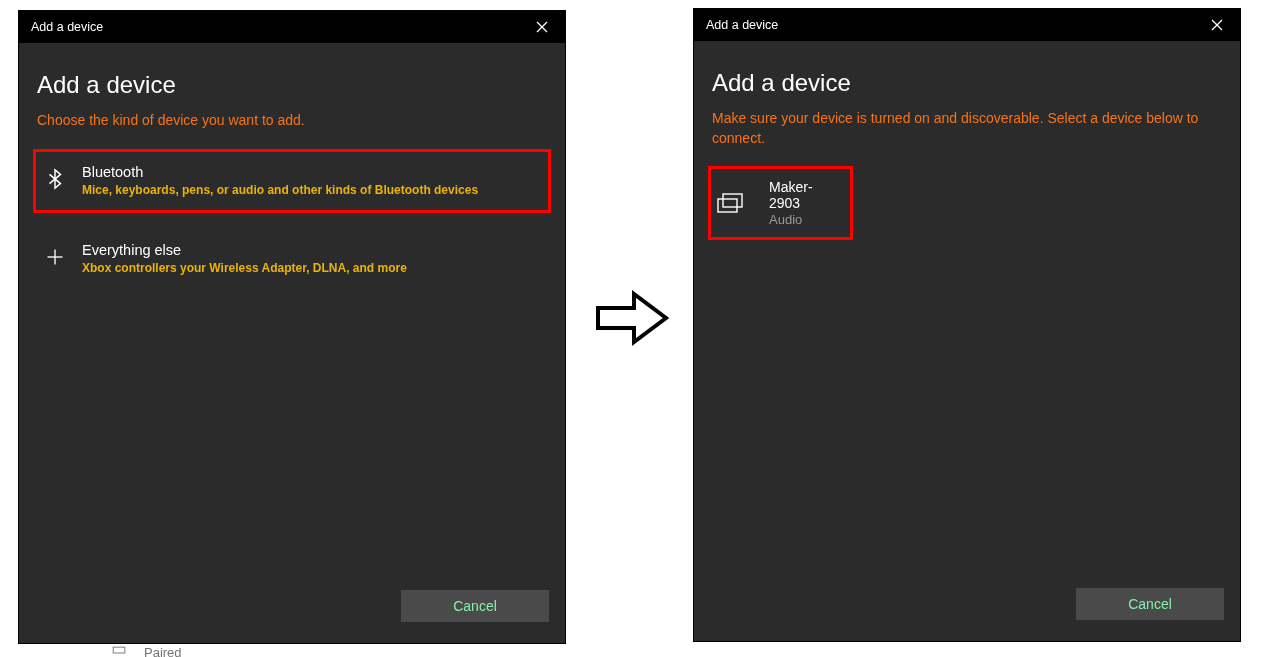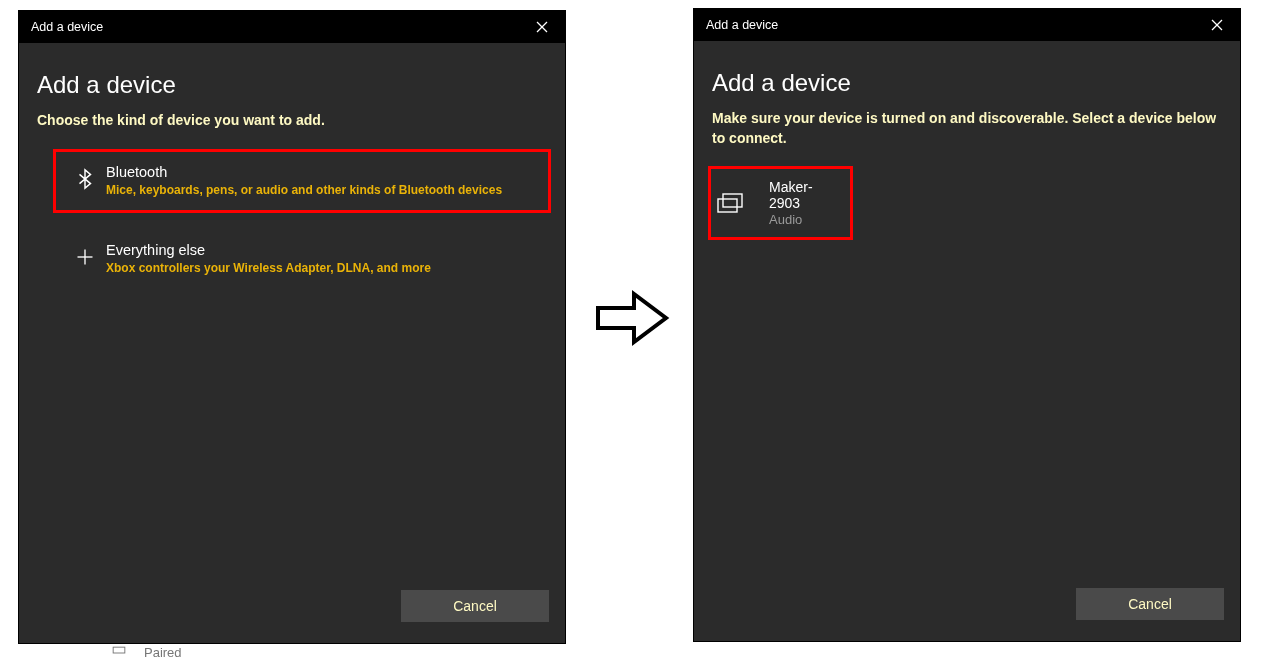--- a/index.html
+++ b/index.html
@@ -51,35 +51,34 @@
     display: flex;
     flex-direction: column;
   }
   .heading {
     font-size: 24px;
     font-weight: 400;
     margin: 8px 0 12px 4px;
   }
   .instruction {
     font-size: 14px;
-    font-weight: 700;
+    font-weight: 400;
     margin: 0 4px 18px 4px;
-    color: #fef9c3;
+    color: #f97316;
     line-height: 1.4;
   }
 
   .option {
     display: flex;
     align-items: flex-start;
-    gap: 8px;
-    padding: 12px 10px 12px 16px;
+    gap: 14px;
+    padding: 12px 10px 12px 6px;
     cursor: pointer;
     border: 3px solid transparent;
     margin-bottom: 14px;
-    margin-left: 20px;
   }
   .option.highlight { border: 3px solid #ff0000; }
   .option-icon {
     width: 26px;
     height: 26px;
     flex: 0 0 26px;
     display: flex;
     align-items: center;
     justify-content: center;
     margin-top: 2px;
@@ -121,21 +120,21 @@
     height: 64px;
     display: flex;
     align-items: center;
     justify-content: flex-end;
     padding: 0 16px 10px 0;
   }
   .cancel-btn {
     width: 148px;
     height: 32px;
     background: #4a4a4a;
-    color: #fef9c3;
+    color: #86efac;
     font-size: 14px;
     border: none;
     cursor: pointer;
   }
 
   
   .paired-remnant {
     position: absolute;
     left: 108px;
     top: 645px;

